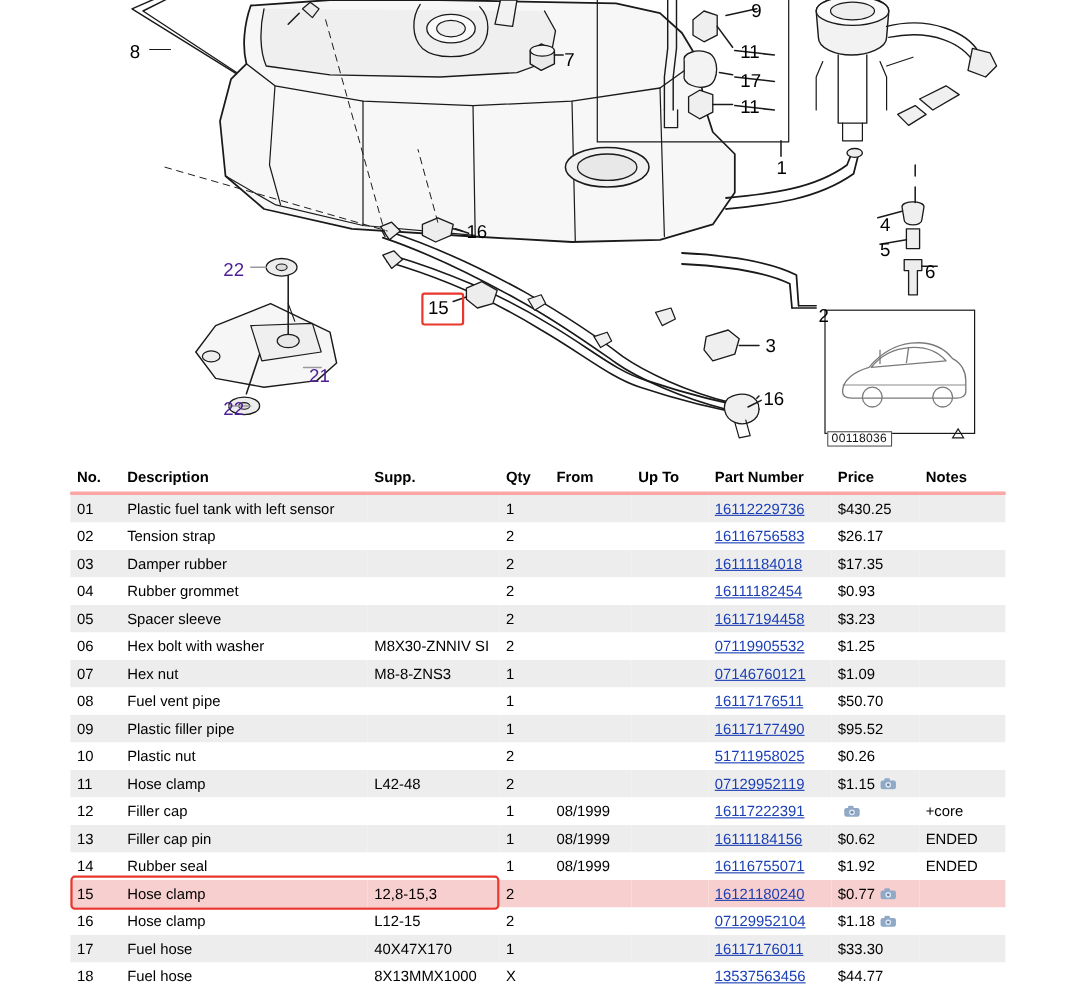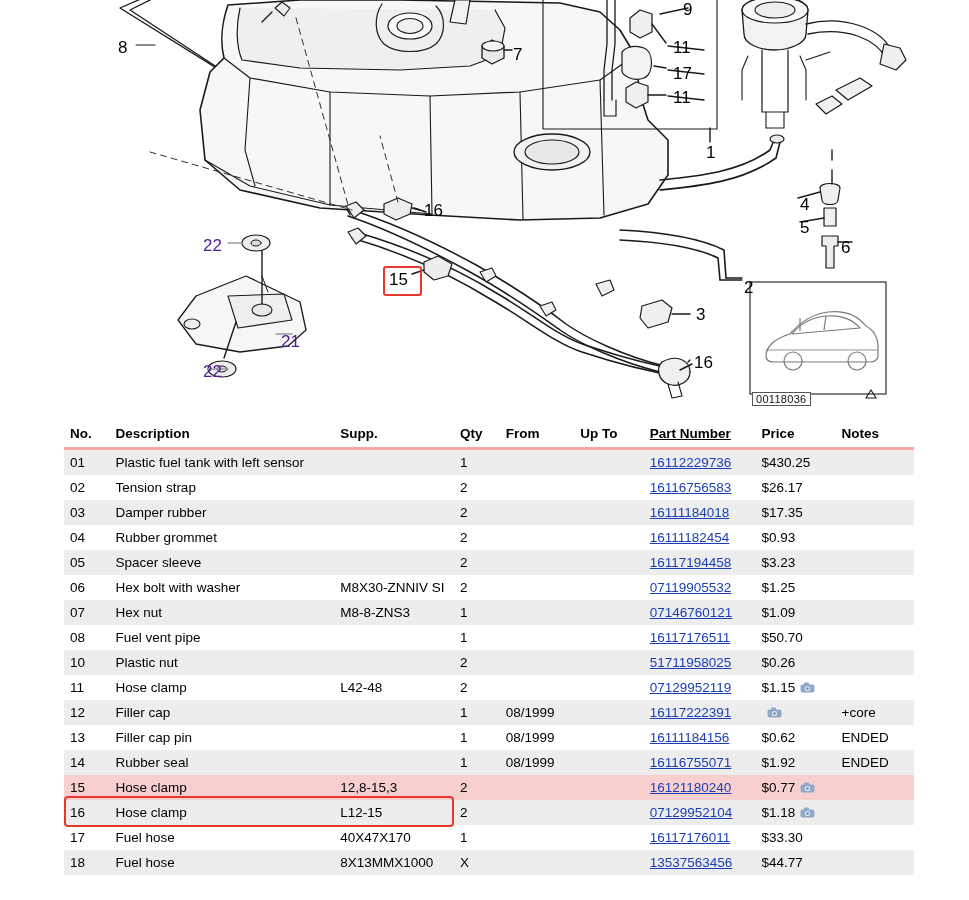--- a/index.html
+++ b/index.html
@@ -103,21 +103,21 @@
   .col-from     { width: 72px; }
   .col-upto     { width: 72px; }
   .col-part     { width: 112px; }
   .col-price    { width: 78px; }
   .col-notes    { width: 80px; }
 
   th.col-desc   { padding-left: 40px; }
   td.desc       { padding-left: 40px; }
   th.col-supp   { padding-left: 8px; }
   th.col-qty, th.col-from, th.col-upto { padding-left: 6px; }
-  th.col-part   { padding-left: 8px; text-decoration: underline; }
+  th.col-part   { padding-left: 8px; }
   th.col-price  { padding-left: 8px; }
   th.col-notes  { padding-left: 10px; }
   td.supp       { padding-left: 8px; }
   td.part       { padding-left: 8px; }
   td.price      { padding-left: 8px; }
   td.notes      { padding-left: 10px; }
 
   a.partlink {
     color: #1a3fb5;
     text-decoration: underline;
@@ -423,20 +423,31 @@
             <td class="desc col-desc">Fuel vent pipe</td>
             <td class="supp col-supp"></td>
             <td class="qty col-qty">1</td>
             <td class="from col-from"></td>
             <td class="upto col-upto"></td>
             <td class="part col-part"><a class="partlink">16117176511</a></td>
             <td class="price col-price"><span>$50.70</span></td>
             <td class="notes col-notes"></td>
           </tr>
           <tr>
+            <td class="no col-no">09</td>
+            <td class="desc col-desc">Plastic filler pipe</td>
+            <td class="supp col-supp"></td>
+            <td class="qty col-qty">1</td>
+            <td class="from col-from"></td>
+            <td class="upto col-upto"></td>
+            <td class="part col-part"><a class="partlink">16117177490</a></td>
+            <td class="price col-price"><span>$95.52</span></td>
+            <td class="notes col-notes"></td>
+          </tr>
+          <tr>
             <td class="no col-no">10</td>
             <td class="desc col-desc">Plastic nut</td>
             <td class="supp col-supp"></td>
             <td class="qty col-qty">2</td>
             <td class="from col-from"></td>
             <td class="upto col-upto"></td>
             <td class="part col-part"><a class="partlink">51711958025</a></td>
             <td class="price col-price"><span>$0.26</span></td>
             <td class="notes col-notes"></td>
           </tr>

